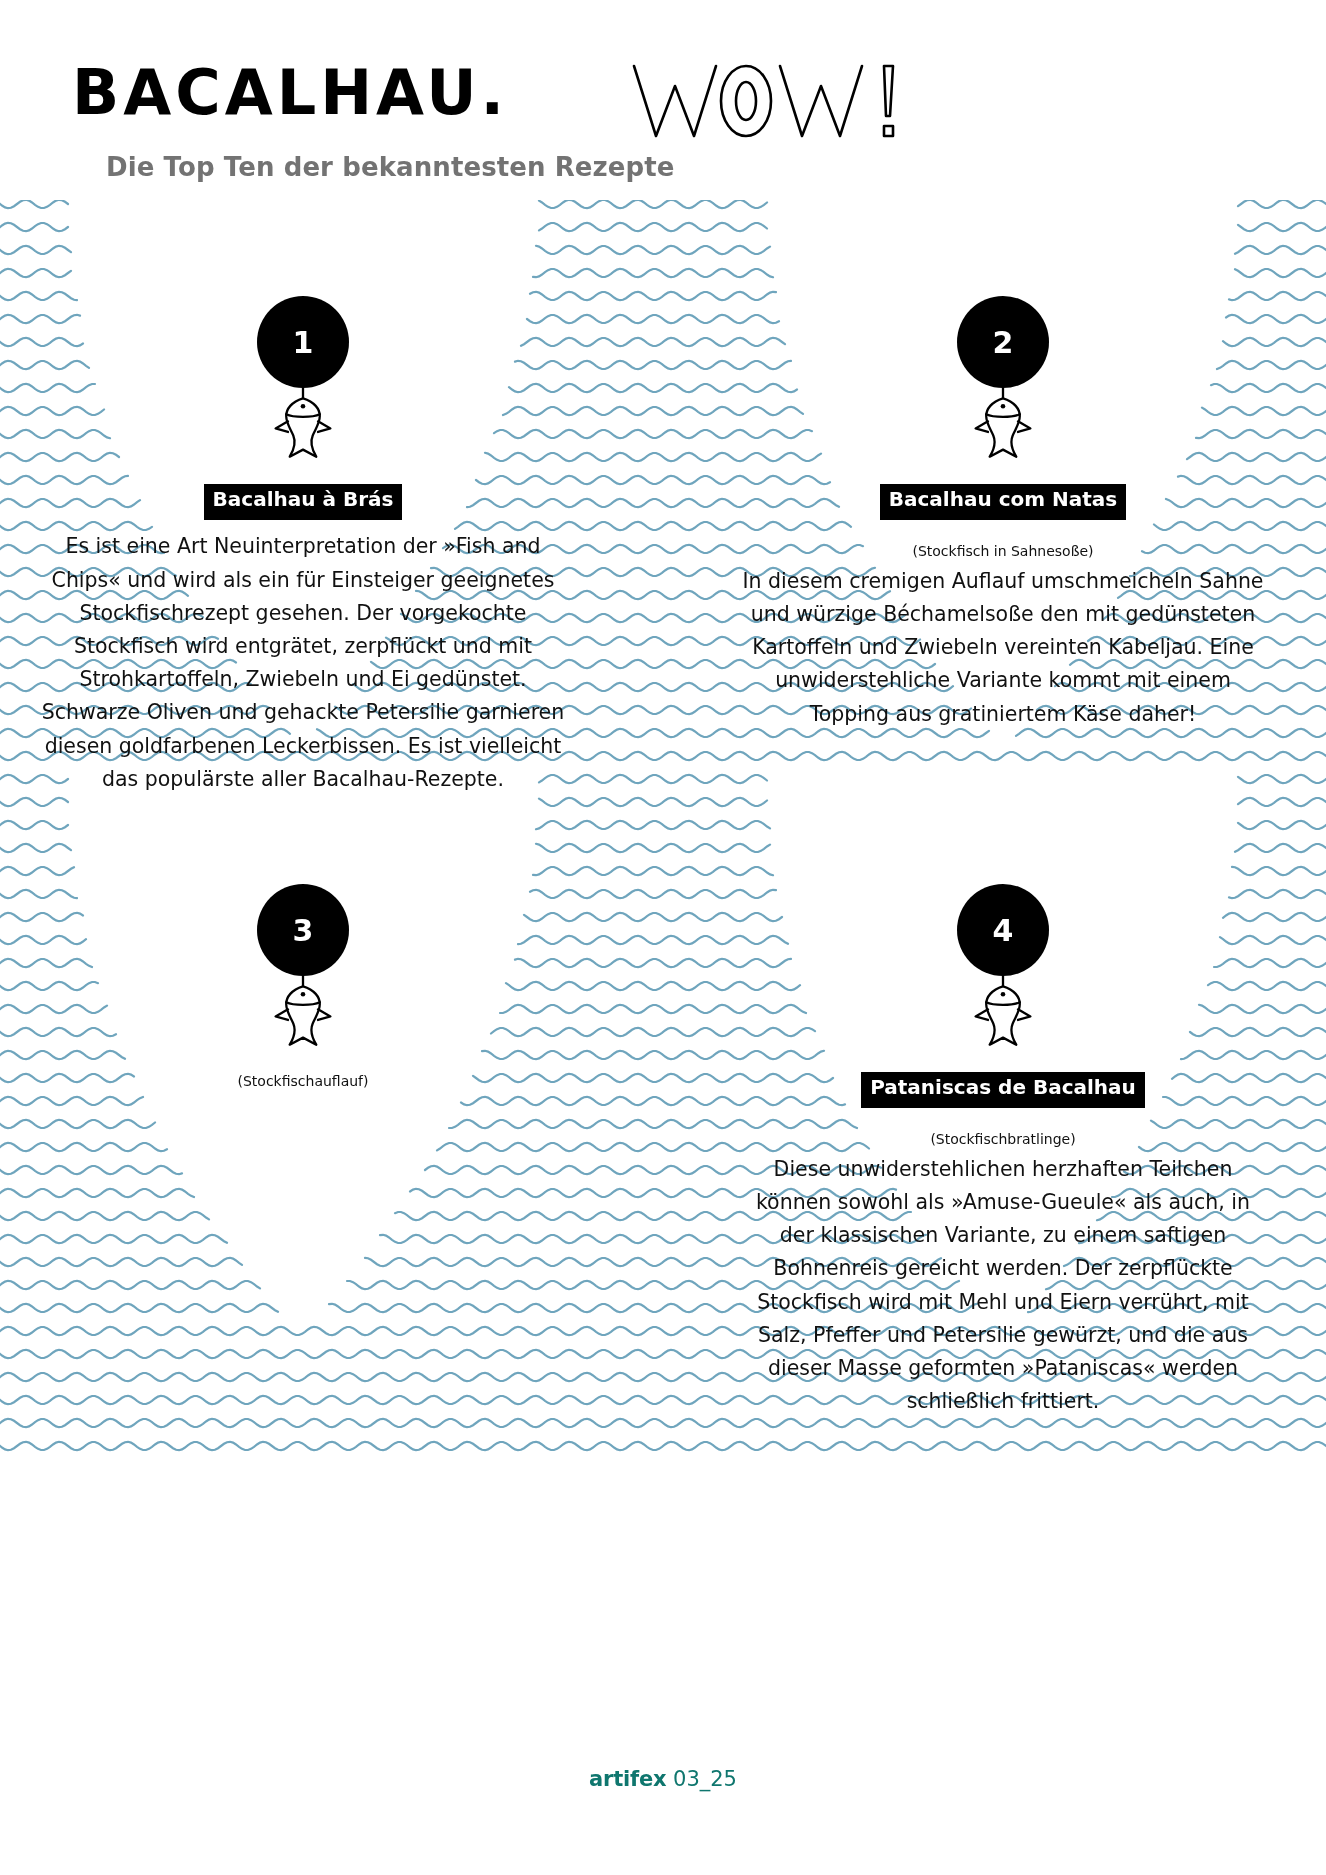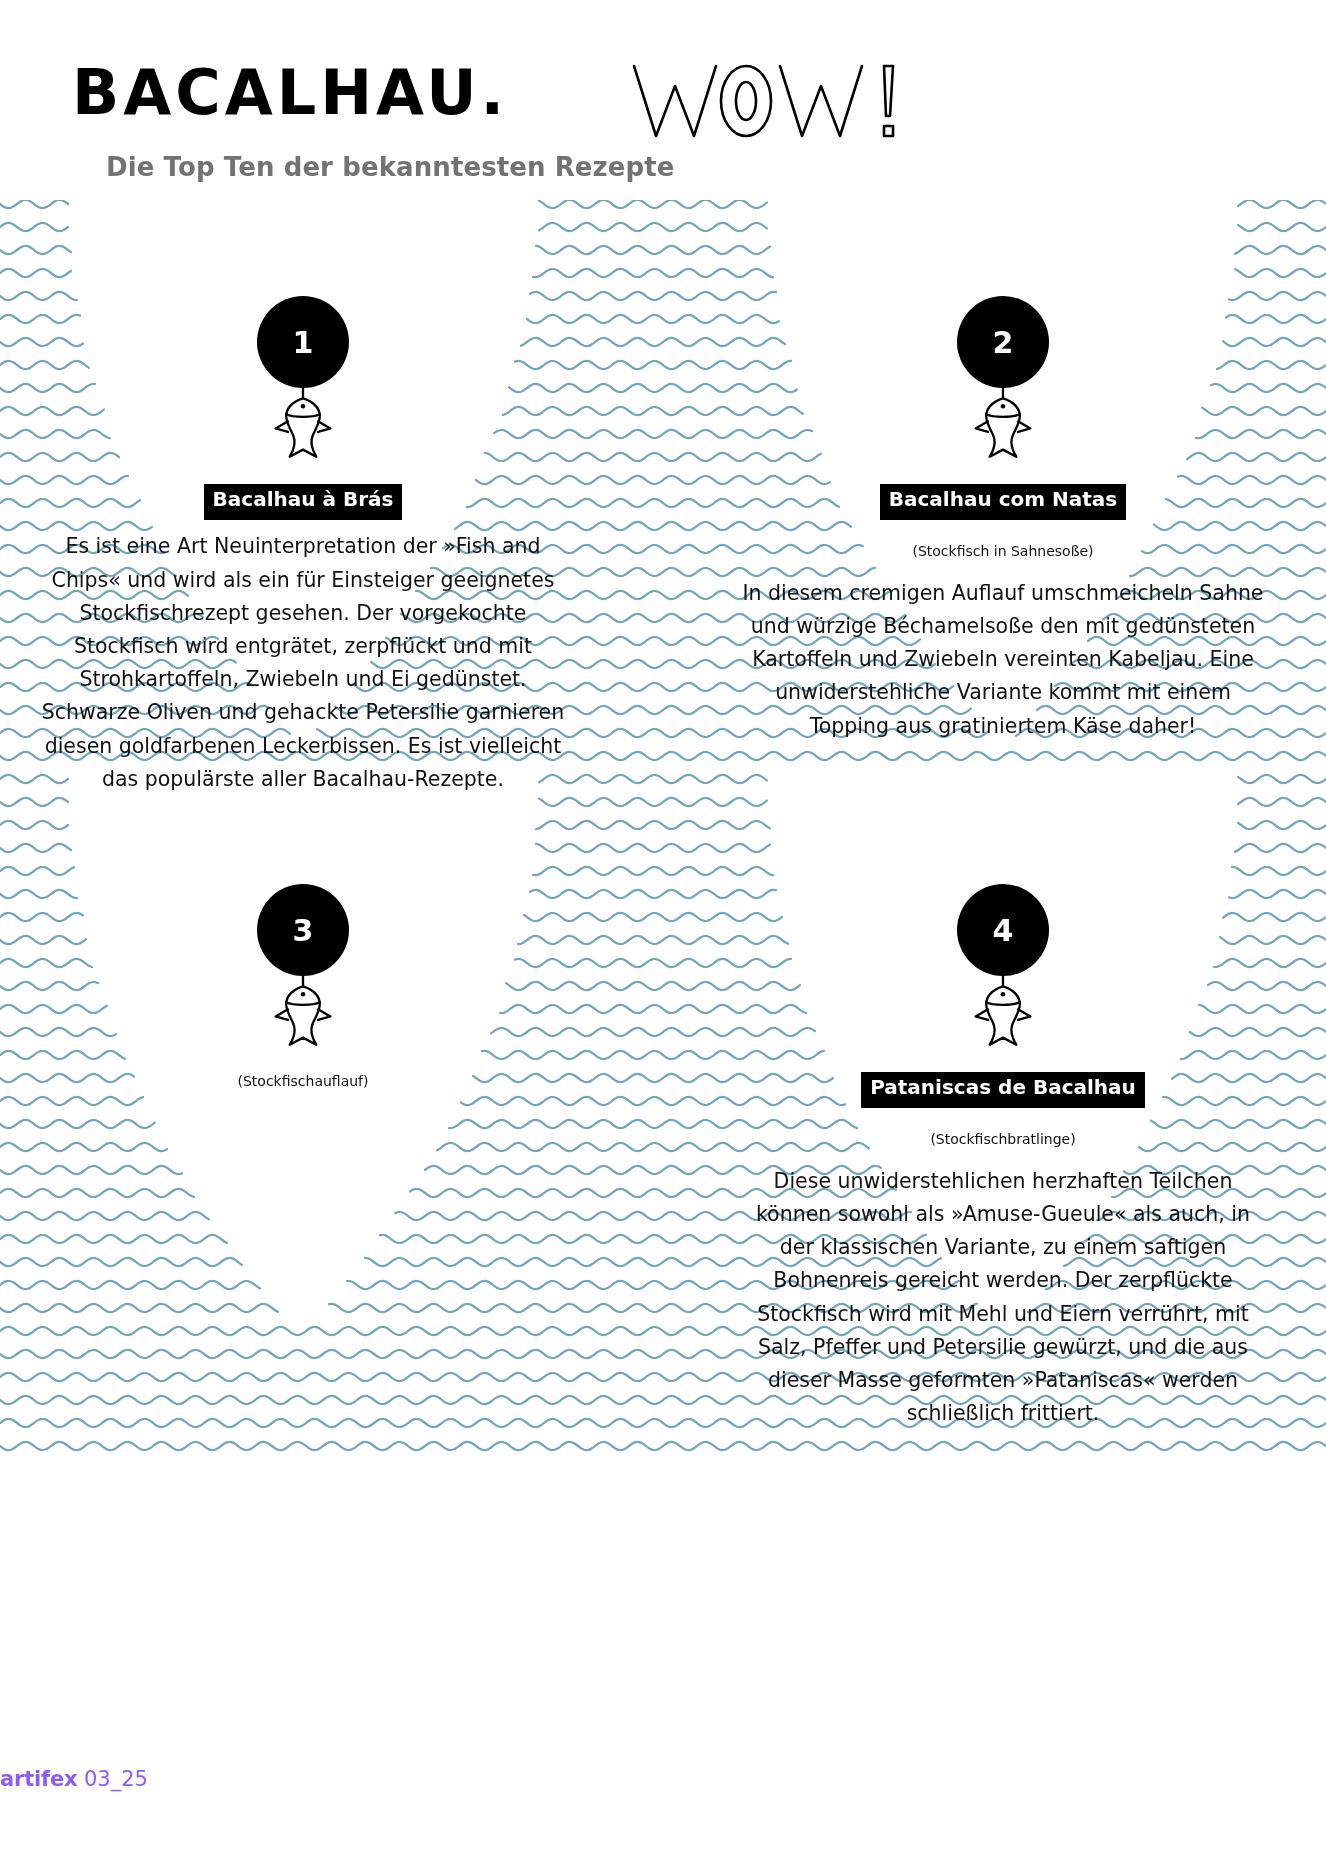--- a/index.html
+++ b/index.html
@@ -121,35 +121,35 @@
     font-size: 14px;
     color: #111111;
     margin-top: 21px;
     line-height: 1.45;
   }
   .rec-body {
     text-align: center;
     font-size: 20.5px;
     color: #111111;
     line-height: 1.62;
-    margin-top: 15px;
+    margin-top: 3px;
     padding: 0 6px;
   }
   .card.c1 .rec-body { margin-top: 10px; }
 
   
   .footer {
     position: absolute;
     left: 0;
     bottom: 84px;
     width: 1326px;
-    text-align: left;
+    text-align: center;
     z-index: 50;
     font-size: 21px;
-    color: #8b5cf6;
+    color: #0f766e;
   }
   .footer .brand { font-weight: 700; letter-spacing: -0.2px; }
   .footer .issue { font-weight: 400; }
 </style>
 </head>
 <body>
 
 <div class="header">
   <div class="title-main">BACALHAU.</div>
   <div class="title-sub">Die Top Ten der bekanntesten Rezepte</div>

